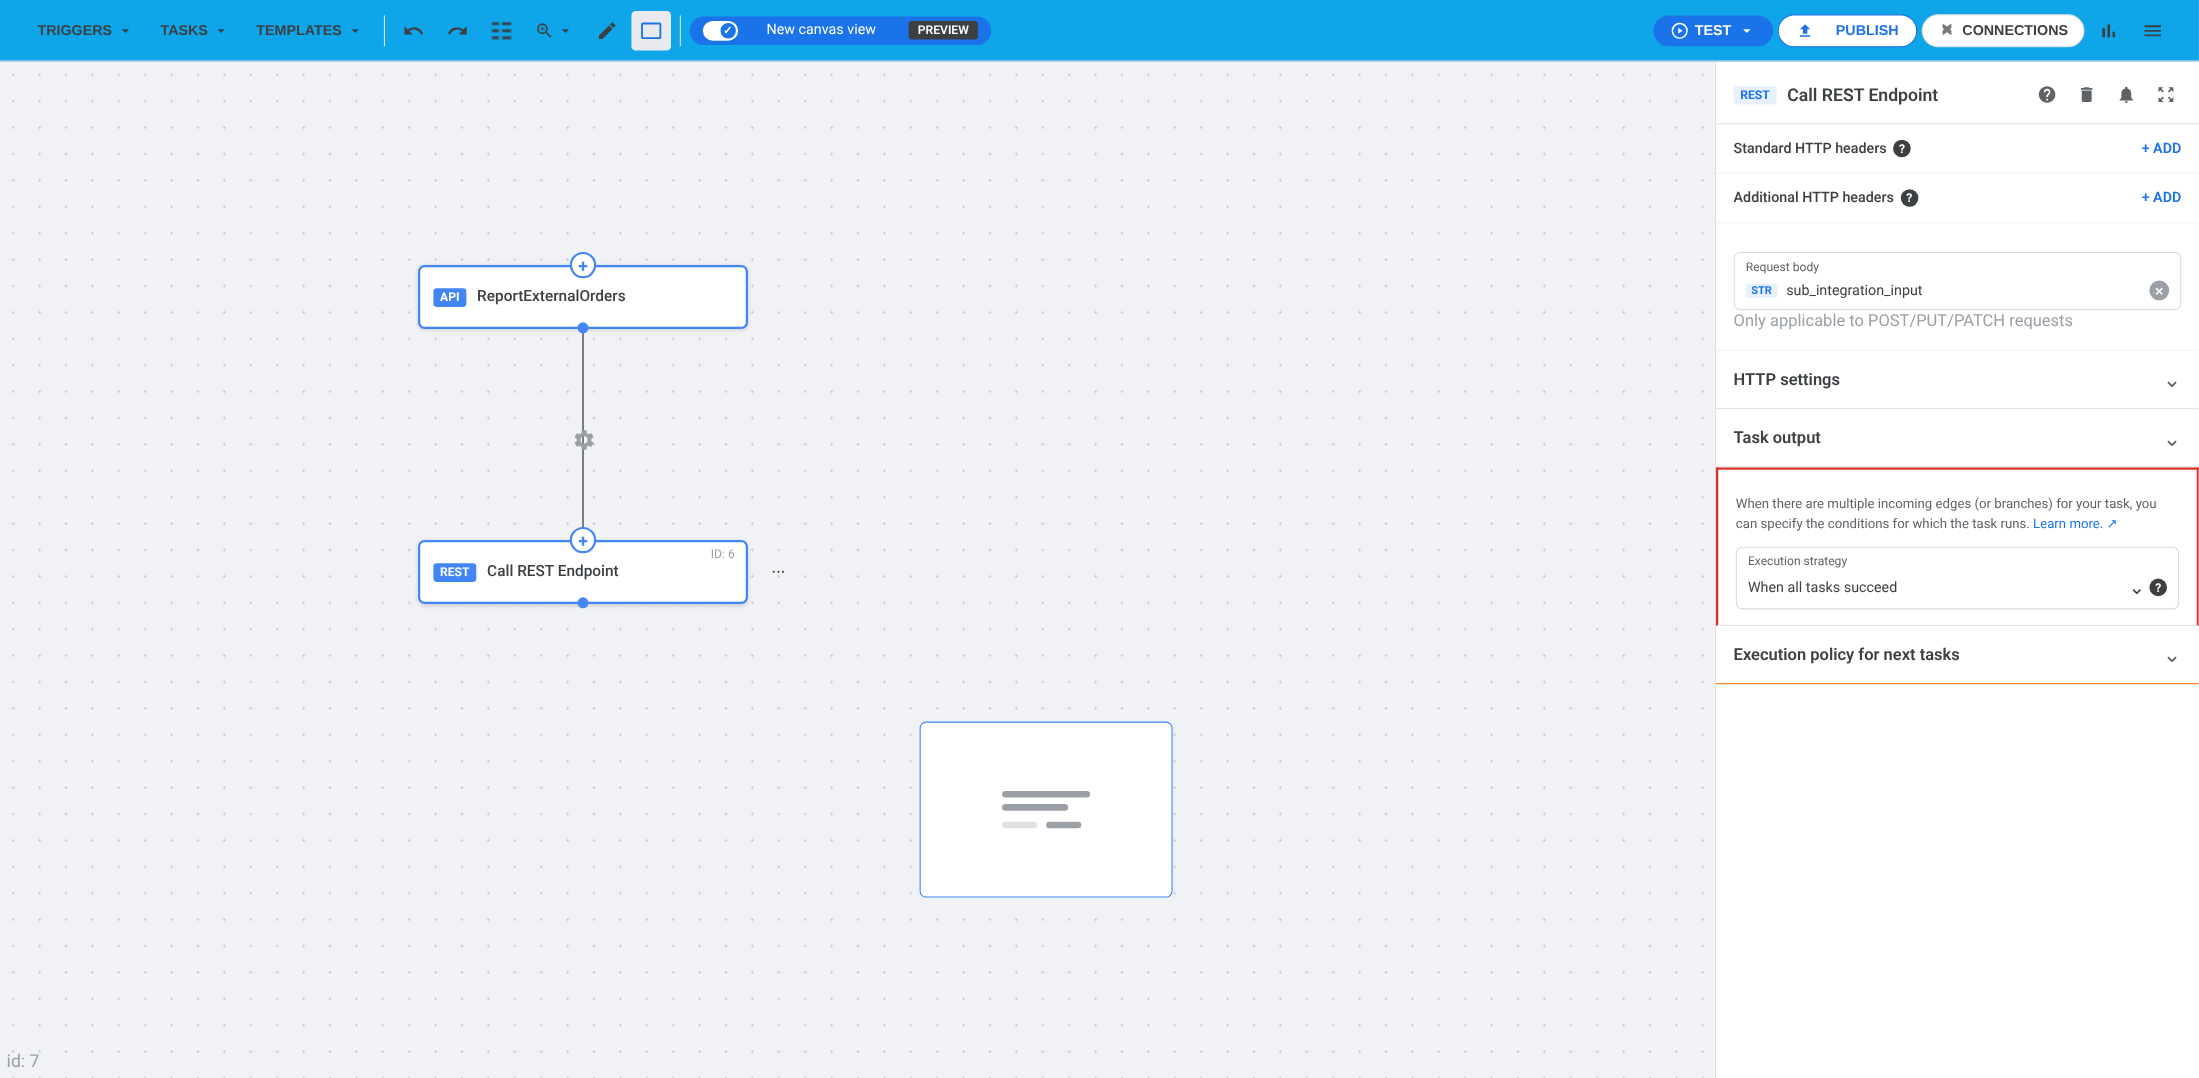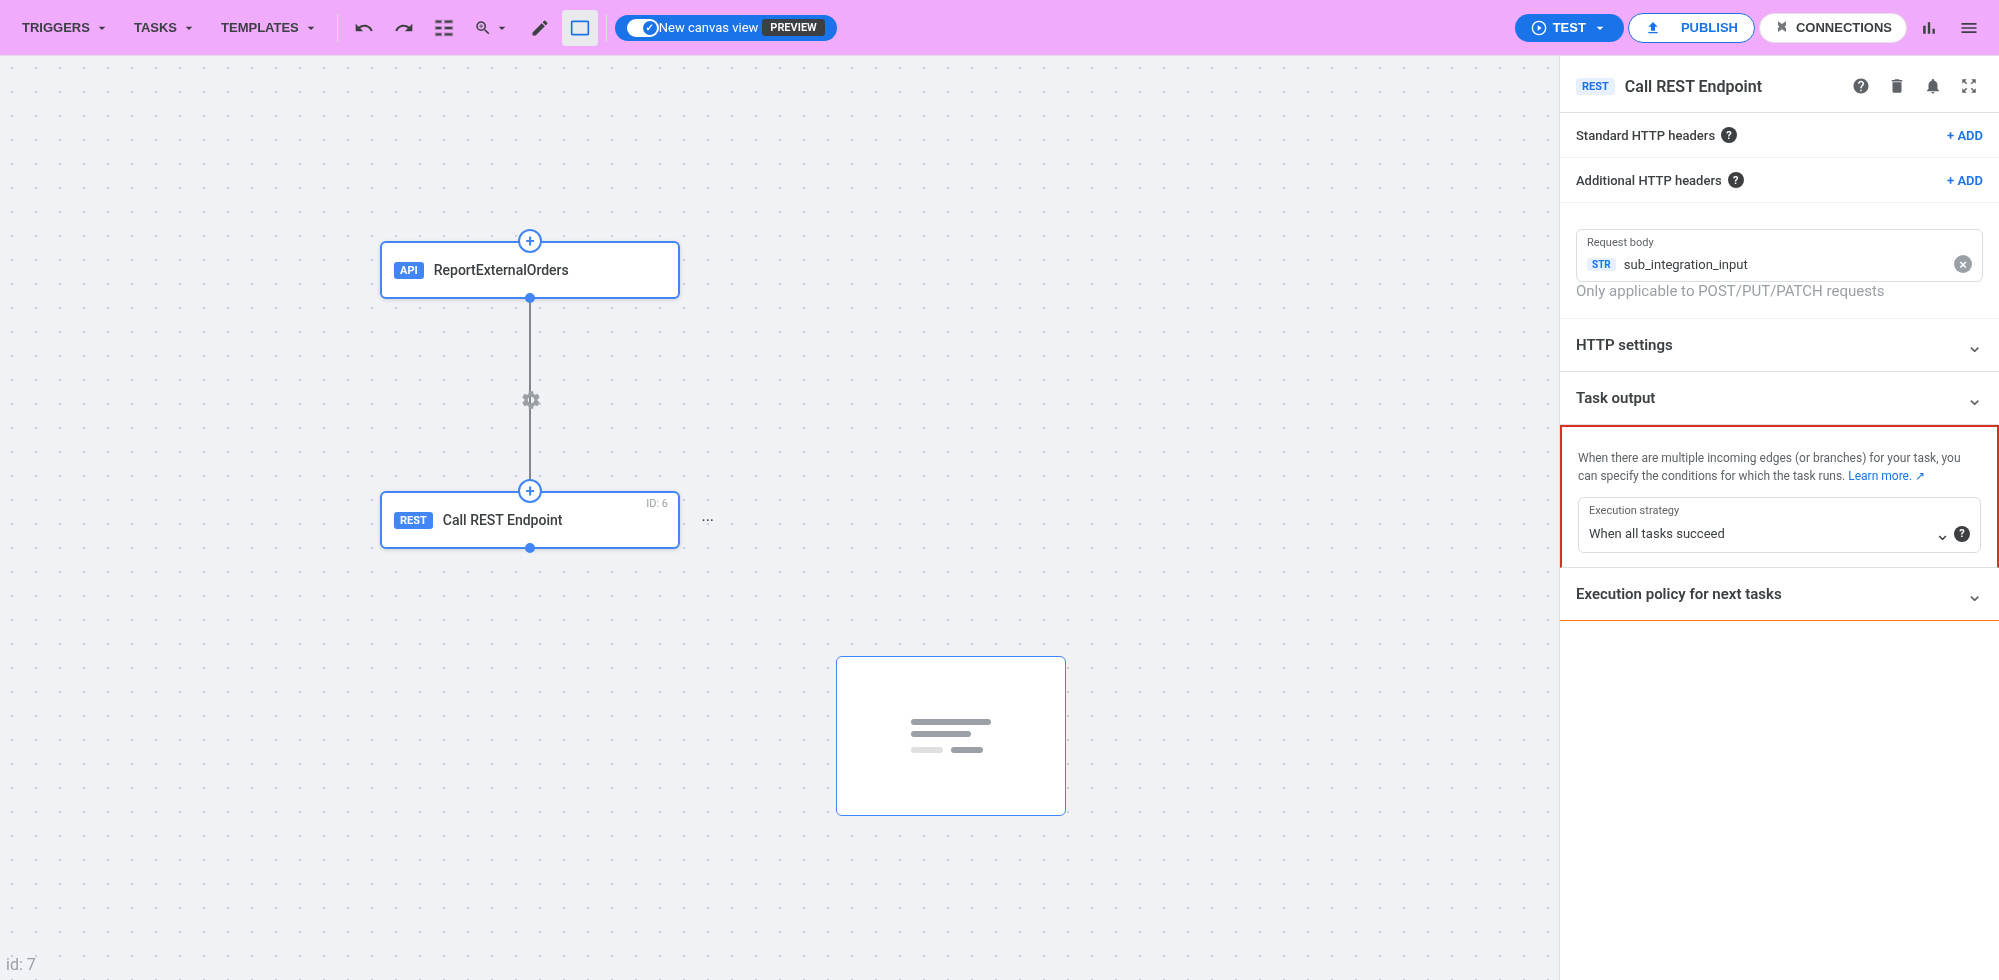--- a/index.html
+++ b/index.html
@@ -1,46 +1,46 @@
 <!DOCTYPE html>
 <html><head>
   <meta charset="utf-8">
   <style>
     * { box-sizing: border-box; margin: 0; padding: 0; }
     body { font-family: 'Google Sans', Roboto, Arial, sans-serif; background: #f8f9fa; height: 980px; width: 1999px; overflow: hidden; display: flex; flex-direction: column; }
 
     
     .topnav {
       height: 56px;
-      background: #f0abfc;
+      background: #0ea5e9;
       border-bottom: 1px solid #e0e0e0;
       display: flex;
       align-items: center;
-      padding: 0 12px;
+      padding: 0 24px;
       gap: 4px;
       flex-shrink: 0;
       z-index: 100;
     }
     .nav-btn {
       display: flex; align-items: center; gap: 4px;
       padding: 6px 10px;
       border: none; background: none; cursor: pointer;
       font-size: 13px; font-weight: 600; color: #3c4043;
       border-radius: 4px;
     }
     .nav-divider { width: 1px; height: 28px; background: #e0e0e0; margin: 0 4px; }
     .nav-icon-btn {
       width: 36px; height: 36px; border: none; background: none; cursor: pointer;
       border-radius: 4px; display: flex; align-items: center; justify-content: center;
       color: #3c4043; font-size: 18px;
     }
     .nav-icon-btn.active { background: #e8eaed; }
 
     .canvas-toggle {
-      display: flex; align-items: center; gap: 0;
+      display: flex; align-items: center; gap: 26px;
       background: #1a73e8; border-radius: 20px; padding: 4px 12px;
       color: #fff; font-size: 13px; cursor: pointer;
     }
     .canvas-toggle-switch {
       width: 32px; height: 18px; background: #fff; border-radius: 9px;
       position: relative; display: flex; align-items: center;
     }
     .canvas-toggle-switch::after {
       content: '✓'; position: absolute; right: 2px; width: 14px; height: 14px;
       background: #1a73e8; border-radius: 50%; display: flex; align-items: center;

